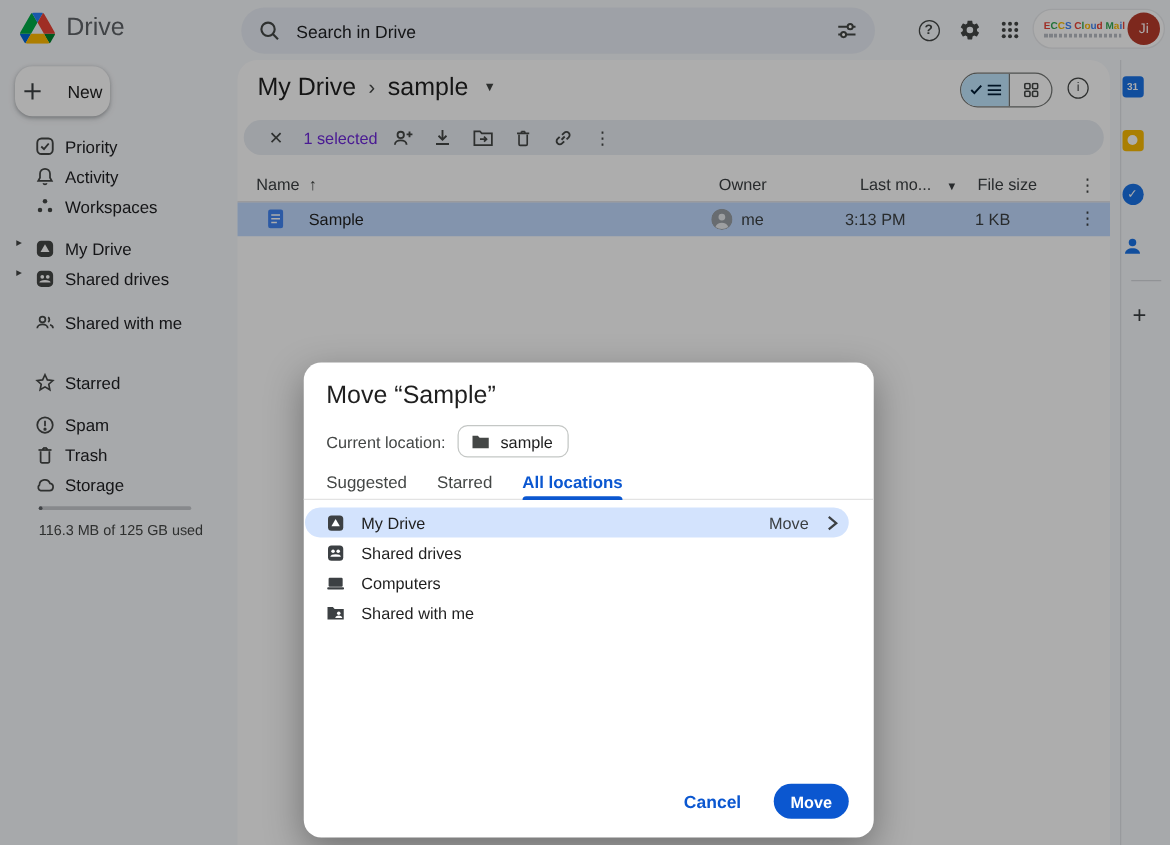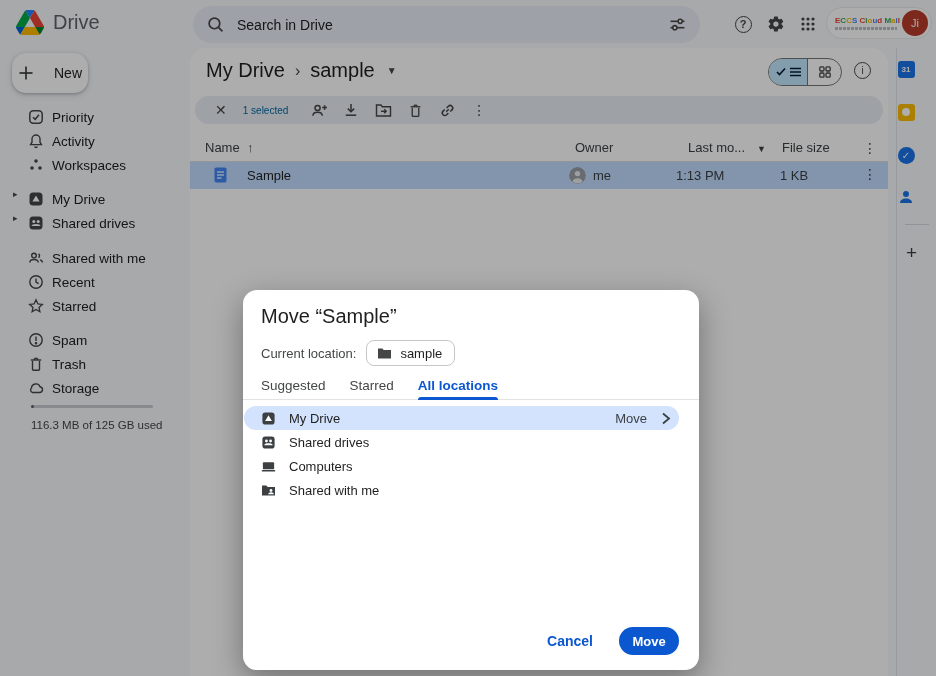--- a/index.html
+++ b/index.html
@@ -50,21 +50,21 @@
   .bc-caret{font-size:10px;color:var(--muted);margin-left:2px;}
   .view-toggle{left:578px;top:10px;width:74px;height:28px;border:1px solid #747775;border-radius:14px;overflow:hidden;}
   .vt-half{height:100%;display:flex;align-items:center;justify-content:center;gap:4px;}
   .vt-list{width:38px;background:var(--toggle-active);}
   .vt-grid{width:34px;border-left:1px solid #747775;}
   .info-ico{left:664px;top:14px;}
   .circle-i{width:17px;height:17px;border:1.6px solid var(--muted);border-radius:50%;font-size:10px;color:var(--muted);display:flex;align-items:center;justify-content:center;font-style:normal;}
 
   .toolbar{left:5px;top:48px;width:688px;height:28px;border-radius:14px;background:var(--toolbar-bg);padding:0 12px;}
   .toolbar .close-x{font-size:14px;color:var(--muted);margin:0 0 0 8px;cursor:pointer;}
-  .sel-count{font-size:10px;color:#0369a1;margin:0 22px 0 16px;}
+  .sel-count{font-size:13px;color:#6d28d9;margin:0 11px 0 16px;}
   .tool-ico{width:18px;height:18px;margin-right:14px;display:flex;align-items:center;justify-content:center;cursor:pointer;}
   .dots{font-size:14px;color:var(--muted);letter-spacing:0;}
 
   .thead{left:0;top:87px;width:698px;height:27px;border-bottom:1px solid var(--border);font-size:13px;color:#3c4043;}
   .thead .hcell{position:absolute;top:5px;}
   .frow{left:0;top:114px;width:698px;height:27px;background:var(--row-selected);font-size:13px;}
   .frow .rcell{position:absolute;top:6px;color:#3c4043;}
   .owner-av{width:17px;height:17px;border-radius:50%;}
 
   
@@ -234,29 +234,20 @@
     <div class="abs nav-item" style="top:200px;">
       <span class="nicon ico">
           <svg width="16" height="16" viewBox="0 0 16 16" fill="none" stroke="currentColor" stroke-width="1.4">
             <circle cx="6" cy="5.6" r="2.3"></circle>
             <path d="M1.8 12.6c0-2 2-3.1 4.2-3.1s4.2 1.1 4.2 3.1"></path>
             <path d="M10.5 3.8a2.3 2.3 0 0 1 0 3.8M12 9.8c1.4.4 2.4 1.3 2.4 2.8"></path>
           </svg>
         </span>
       <span class="nlabel">Shared with me</span>
     </div>
-    <div class="abs nav-item" style="top:224px;">
-      <span class="nicon ico">
-          <svg width="16" height="16" viewBox="0 0 16 16" fill="none" stroke="currentColor" stroke-width="1.4">
-            <circle cx="8" cy="8" r="6.2"></circle>
-            <polyline points="8,4.5 8,8 10.6,9.6"></polyline>
-          </svg>
-        </span>
-      <span class="nlabel">Recent</span>
-    </div>
     <div class="abs nav-item" style="top:248px;">
       <span class="nicon ico">
           <svg width="16" height="16" viewBox="0 0 16 16" fill="none" stroke="currentColor" stroke-width="1.3">
             <polygon points="8,1.8 9.9,5.9 14.3,6.4 11,9.4 11.9,13.8 8,11.5 4.1,13.8 5,9.4 1.7,6.4 6.1,5.9"></polygon>
           </svg>
         </span>
       <span class="nlabel">Starred</span>
     </div>
 
     <div class="abs nav-item" style="top:282px;">
@@ -393,21 +384,21 @@
       </span>
       <span class="rcell" style="left:57px;color:#1f1f1f;">Sample</span>
       <span class="rcell" style="left:379px;top:5px;">
         <svg class="owner-av" width="17" height="17" viewBox="0 0 17 17">
             <circle cx="8.5" cy="8.5" r="8.5" fill="#9aa0a6"></circle>
             <circle cx="8.5" cy="6.6" r="2.7" fill="#e8eaed"></circle>
             <path d="M3.4 14.5c.8-2.2 2.8-3.3 5.1-3.3s4.3 1.1 5.1 3.3a8.5 8.5 0 0 1-10.2 0z" fill="#e8eaed"></path>
           </svg>
       </span>
       <span class="rcell" style="left:403px;">me</span>
-      <span class="rcell" style="left:486px;">1:13 PM</span>
+      <span class="rcell" style="left:486px;">3:13 PM</span>
       <span class="rcell" style="left:590px;">1 KB</span>
       <span class="rcell dots" style="left:673px;top:4px;">⋮</span>
     </div>
   </main>
 
   <div class="abs" id="rail">
     <div class="abs rail-ico" style="top:12px;">
         <span class="cal">31</span>
       </div>
     <div class="abs rail-ico" style="top:55px;">

